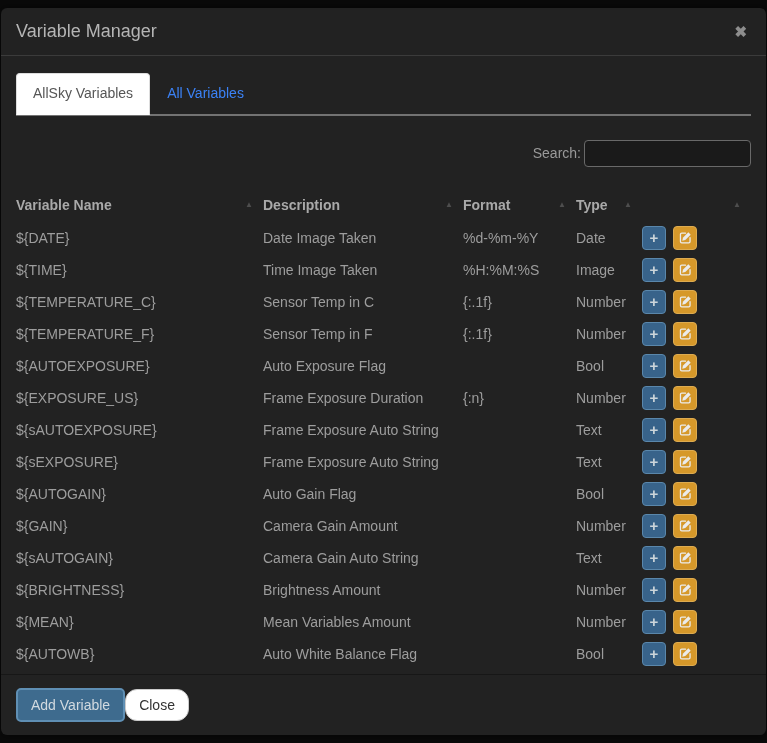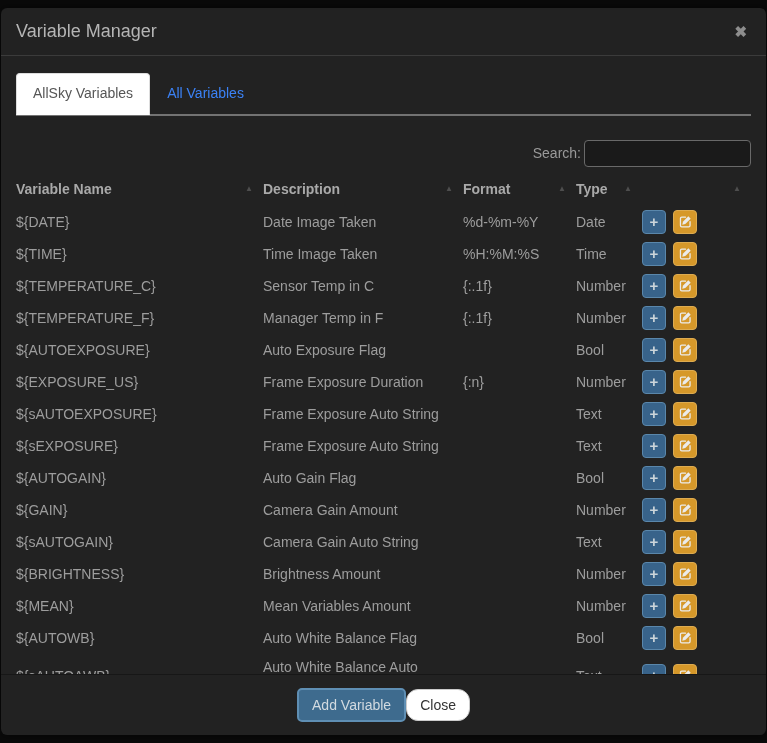--- a/index.html
+++ b/index.html
@@ -42,21 +42,21 @@
     margin-top:24px; display:flex; justify-content:flex-end; align-items:center;
   }
   .search-label { font-size:14px; color:#9a9a9a; margin-right:3px; }
   .search-input {
     width:167px; height:27px; background:#1a1a1a;
     border:1px solid #696969; border-radius:4px;
     color:#cccccc; font-size:13px; padding:0 7px;
     font-family:"Liberation Sans", sans-serif;
   }
   
-  table.vars { width:100%; border-collapse:collapse; table-layout:fixed; margin-top:10px; }
+  table.vars { width:100%; border-collapse:collapse; table-layout:fixed; margin-top:26px; }
   col.c-name { width:247px; } col.c-desc { width:200px; }
   col.c-format { width:113px; } col.c-type { width:66px; } col.c-actions { width:auto; }
   th {
     text-align:left; font-size:14px; font-weight:bold; color:#a9a9a9;
     padding:4px 18px 9px 0; position:relative; cursor:pointer;
   }
   .sort-caret {
     position:absolute; right:10px; top:7px;
     font-size:8px; color:#4e4e4e;
   }
@@ -73,21 +73,21 @@
     display:flex; align-items:center; justify-content:center;
   }
   .btn-row-edit {
     width:24px; height:24px; border-radius:4px; cursor:pointer;
     background:#d6982a; border:1px solid #ddab50;
     display:flex; align-items:center; justify-content:center;
   }
   
   .modal-footer {
     border-top:1px solid #171717; padding:13px 15px;
-    display:flex; justify-content:center; align-items:center;
+    display:flex; justify-content:flex-start; align-items:center;
   }
   .btn-add-variable {
     background:#3e6b8e; border:2px solid #5f8fb4; border-radius:5px;
     color:#d2dae0; font-size:14px; padding:7px 13px; cursor:pointer;
     font-family:"Liberation Sans", sans-serif;
   }
   .btn-close {
     background:#fff; border:1px solid #ccc; border-radius:12px;
     color:#333; font-size:14px; padding:7px 13px; cursor:pointer;
     font-family:"Liberation Sans", sans-serif;
@@ -151,21 +151,21 @@
             </svg>
           </span>
         </button>
       </div>
     </td>
   </tr>
           <tr class="var-row">
     <td>${TIME}</td>
     <td>Time Image Taken</td>
     <td>%H:%M:%S</td>
-    <td>Time</td>
+    <td>Image</td>
     <td>
       <div class="actions-cell">
         <button class="btn-row-add">
                   <span>+</span>
                 </button>
         <button class="btn-row-edit">
           <span style="display:flex">
             <svg width="13" height="13" viewBox="0 0 16 16">
               <path d="M13.6 8.3 v4.6 a1.6 1.6 0 0 1 -1.6 1.6 H3.4 a1.6 1.6 0 0 1 -1.6 -1.6 V4.3 a1.6 1.6 0 0 1 1.6 -1.6 h4.6" fill="none" stroke="#ebebeb" stroke-width="1.6" stroke-linecap="round"></path>
               <path d="M11.5 1.6 l2.9 2.9 -6.7 6.7 -3.6 .7 .7 -3.6 z" fill="#ebebeb"></path>
@@ -191,21 +191,21 @@
               <path d="M13.6 8.3 v4.6 a1.6 1.6 0 0 1 -1.6 1.6 H3.4 a1.6 1.6 0 0 1 -1.6 -1.6 V4.3 a1.6 1.6 0 0 1 1.6 -1.6 h4.6" fill="none" stroke="#ebebeb" stroke-width="1.6" stroke-linecap="round"></path>
               <path d="M11.5 1.6 l2.9 2.9 -6.7 6.7 -3.6 .7 .7 -3.6 z" fill="#ebebeb"></path>
             </svg>
           </span>
         </button>
       </div>
     </td>
   </tr>
           <tr class="var-row">
     <td>${TEMPERATURE_F}</td>
-    <td>Manager Temp in F</td>
+    <td>Sensor Temp in F</td>
     <td>{:.1f}</td>
     <td>Number</td>
     <td>
       <div class="actions-cell">
         <button class="btn-row-add">
                   <span>+</span>
                 </button>
         <button class="btn-row-edit">
           <span style="display:flex">
             <svg width="13" height="13" viewBox="0 0 16 16">

